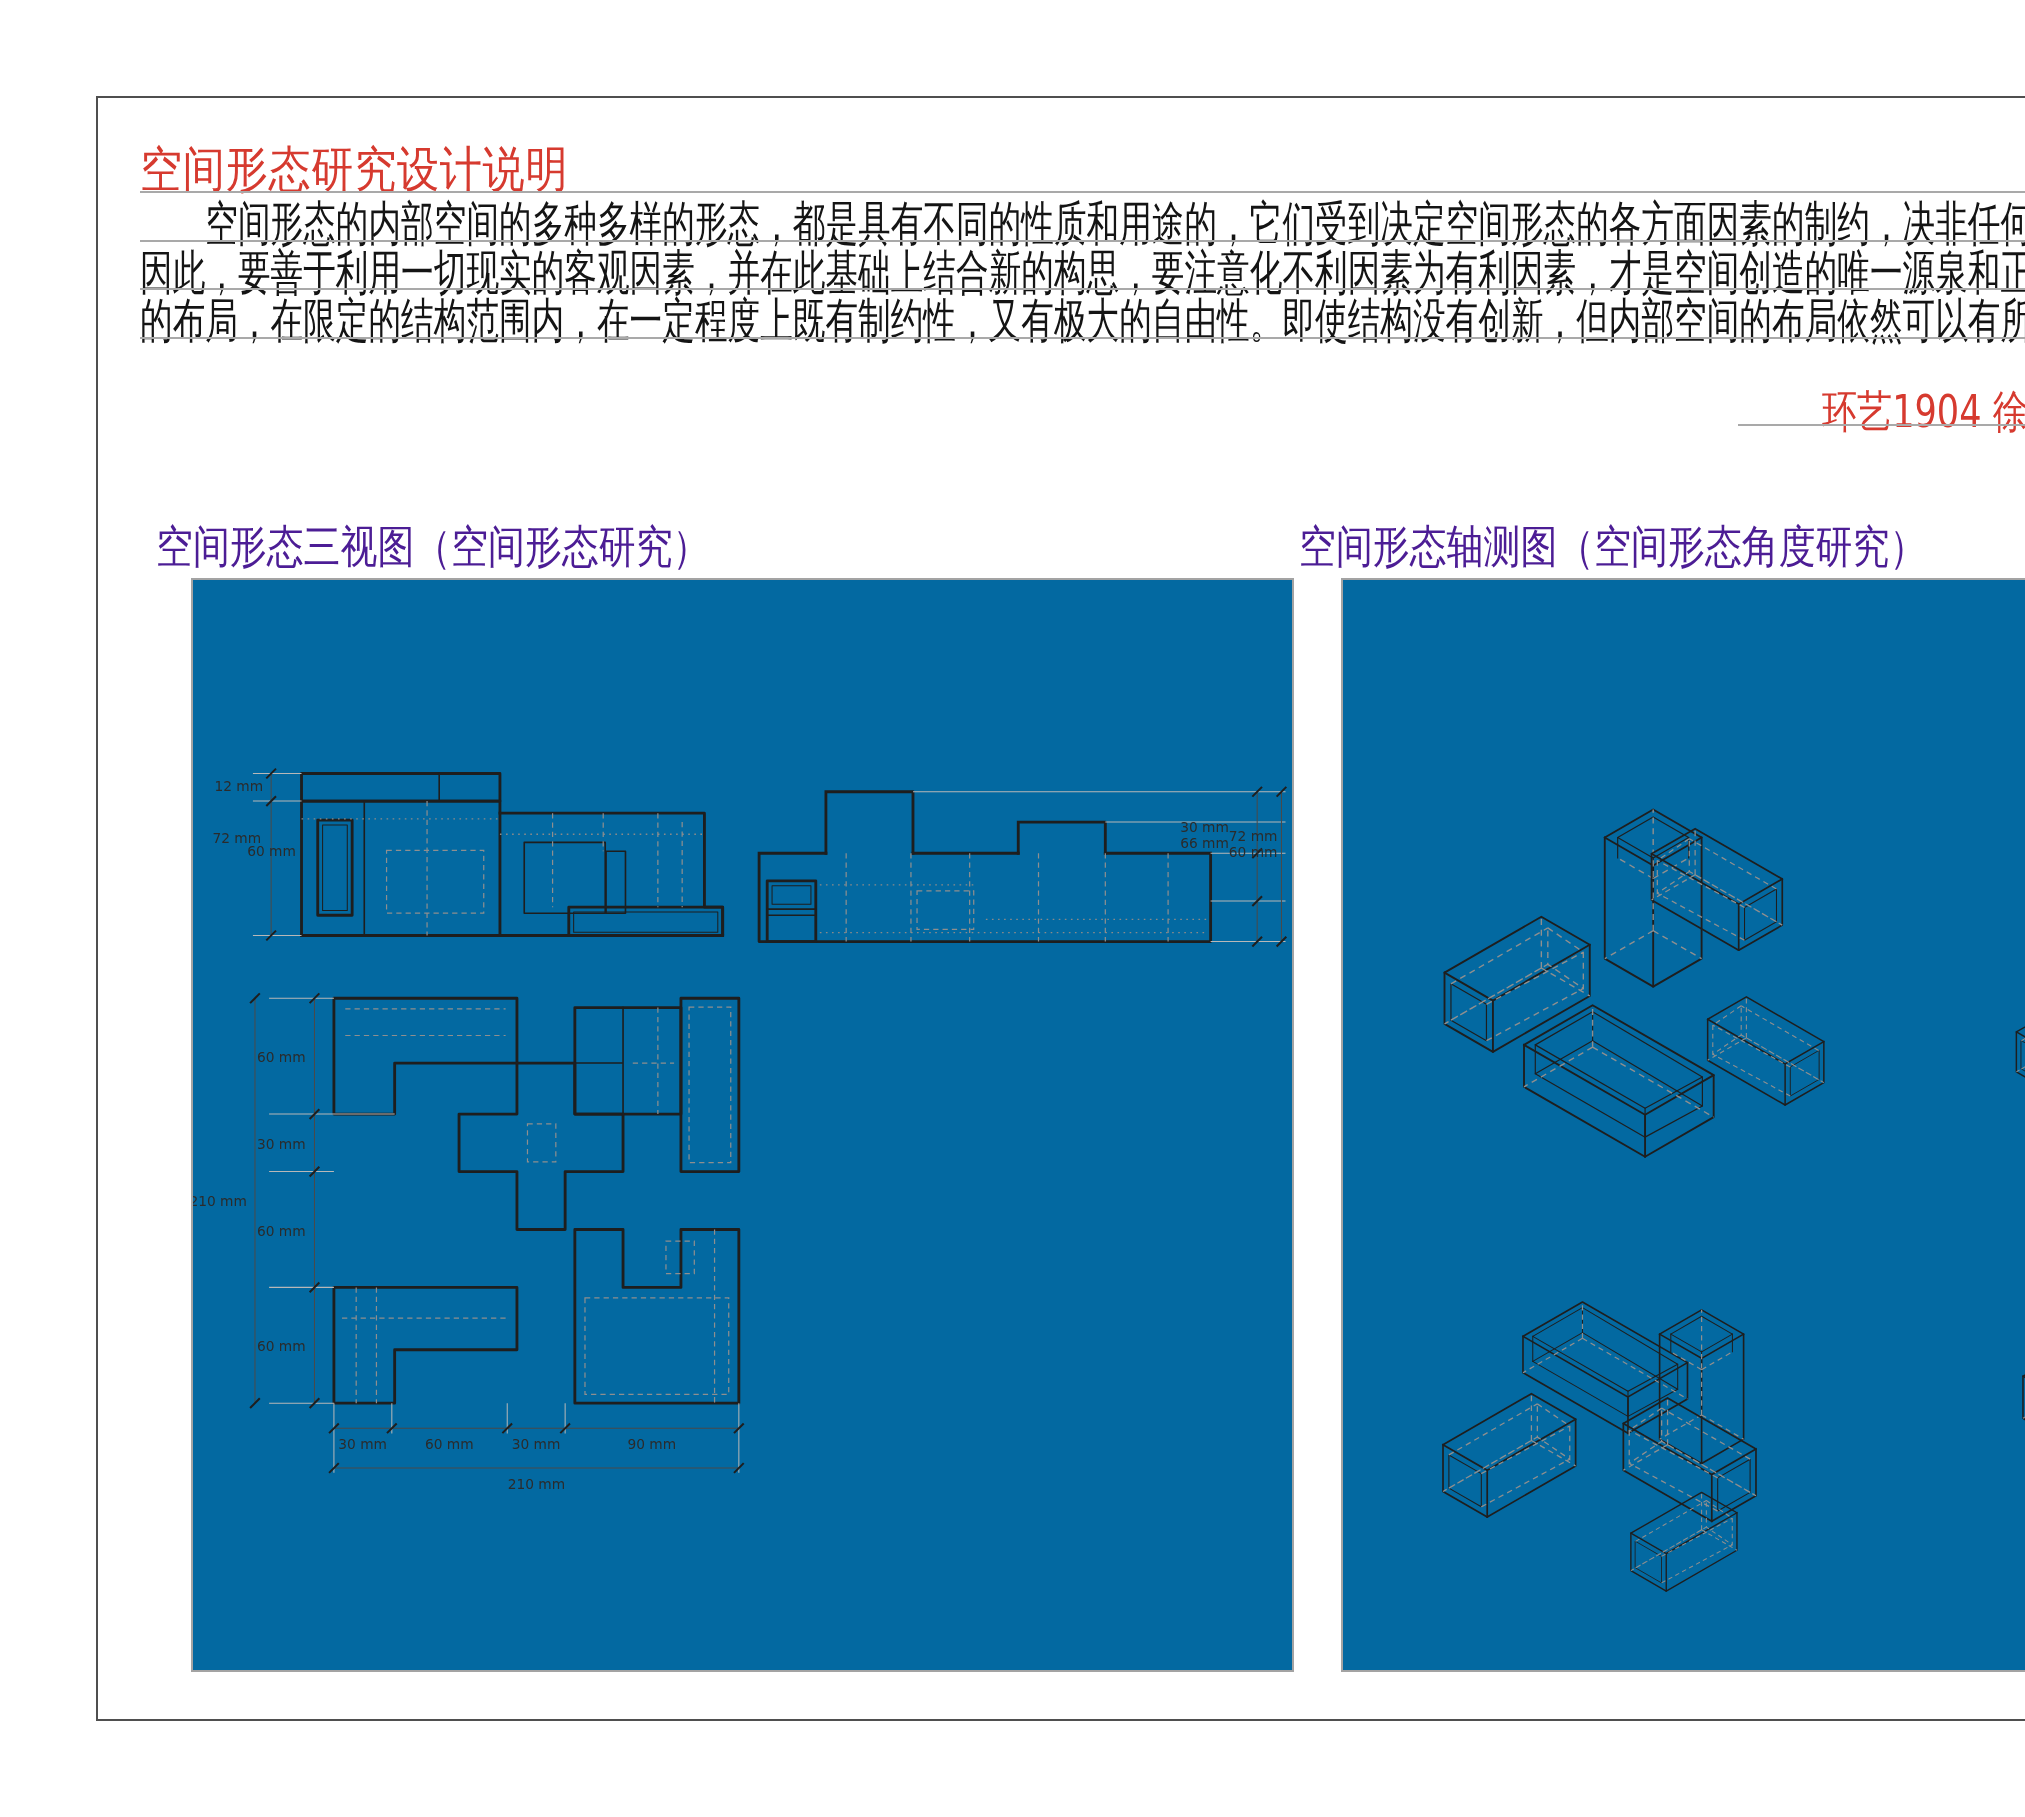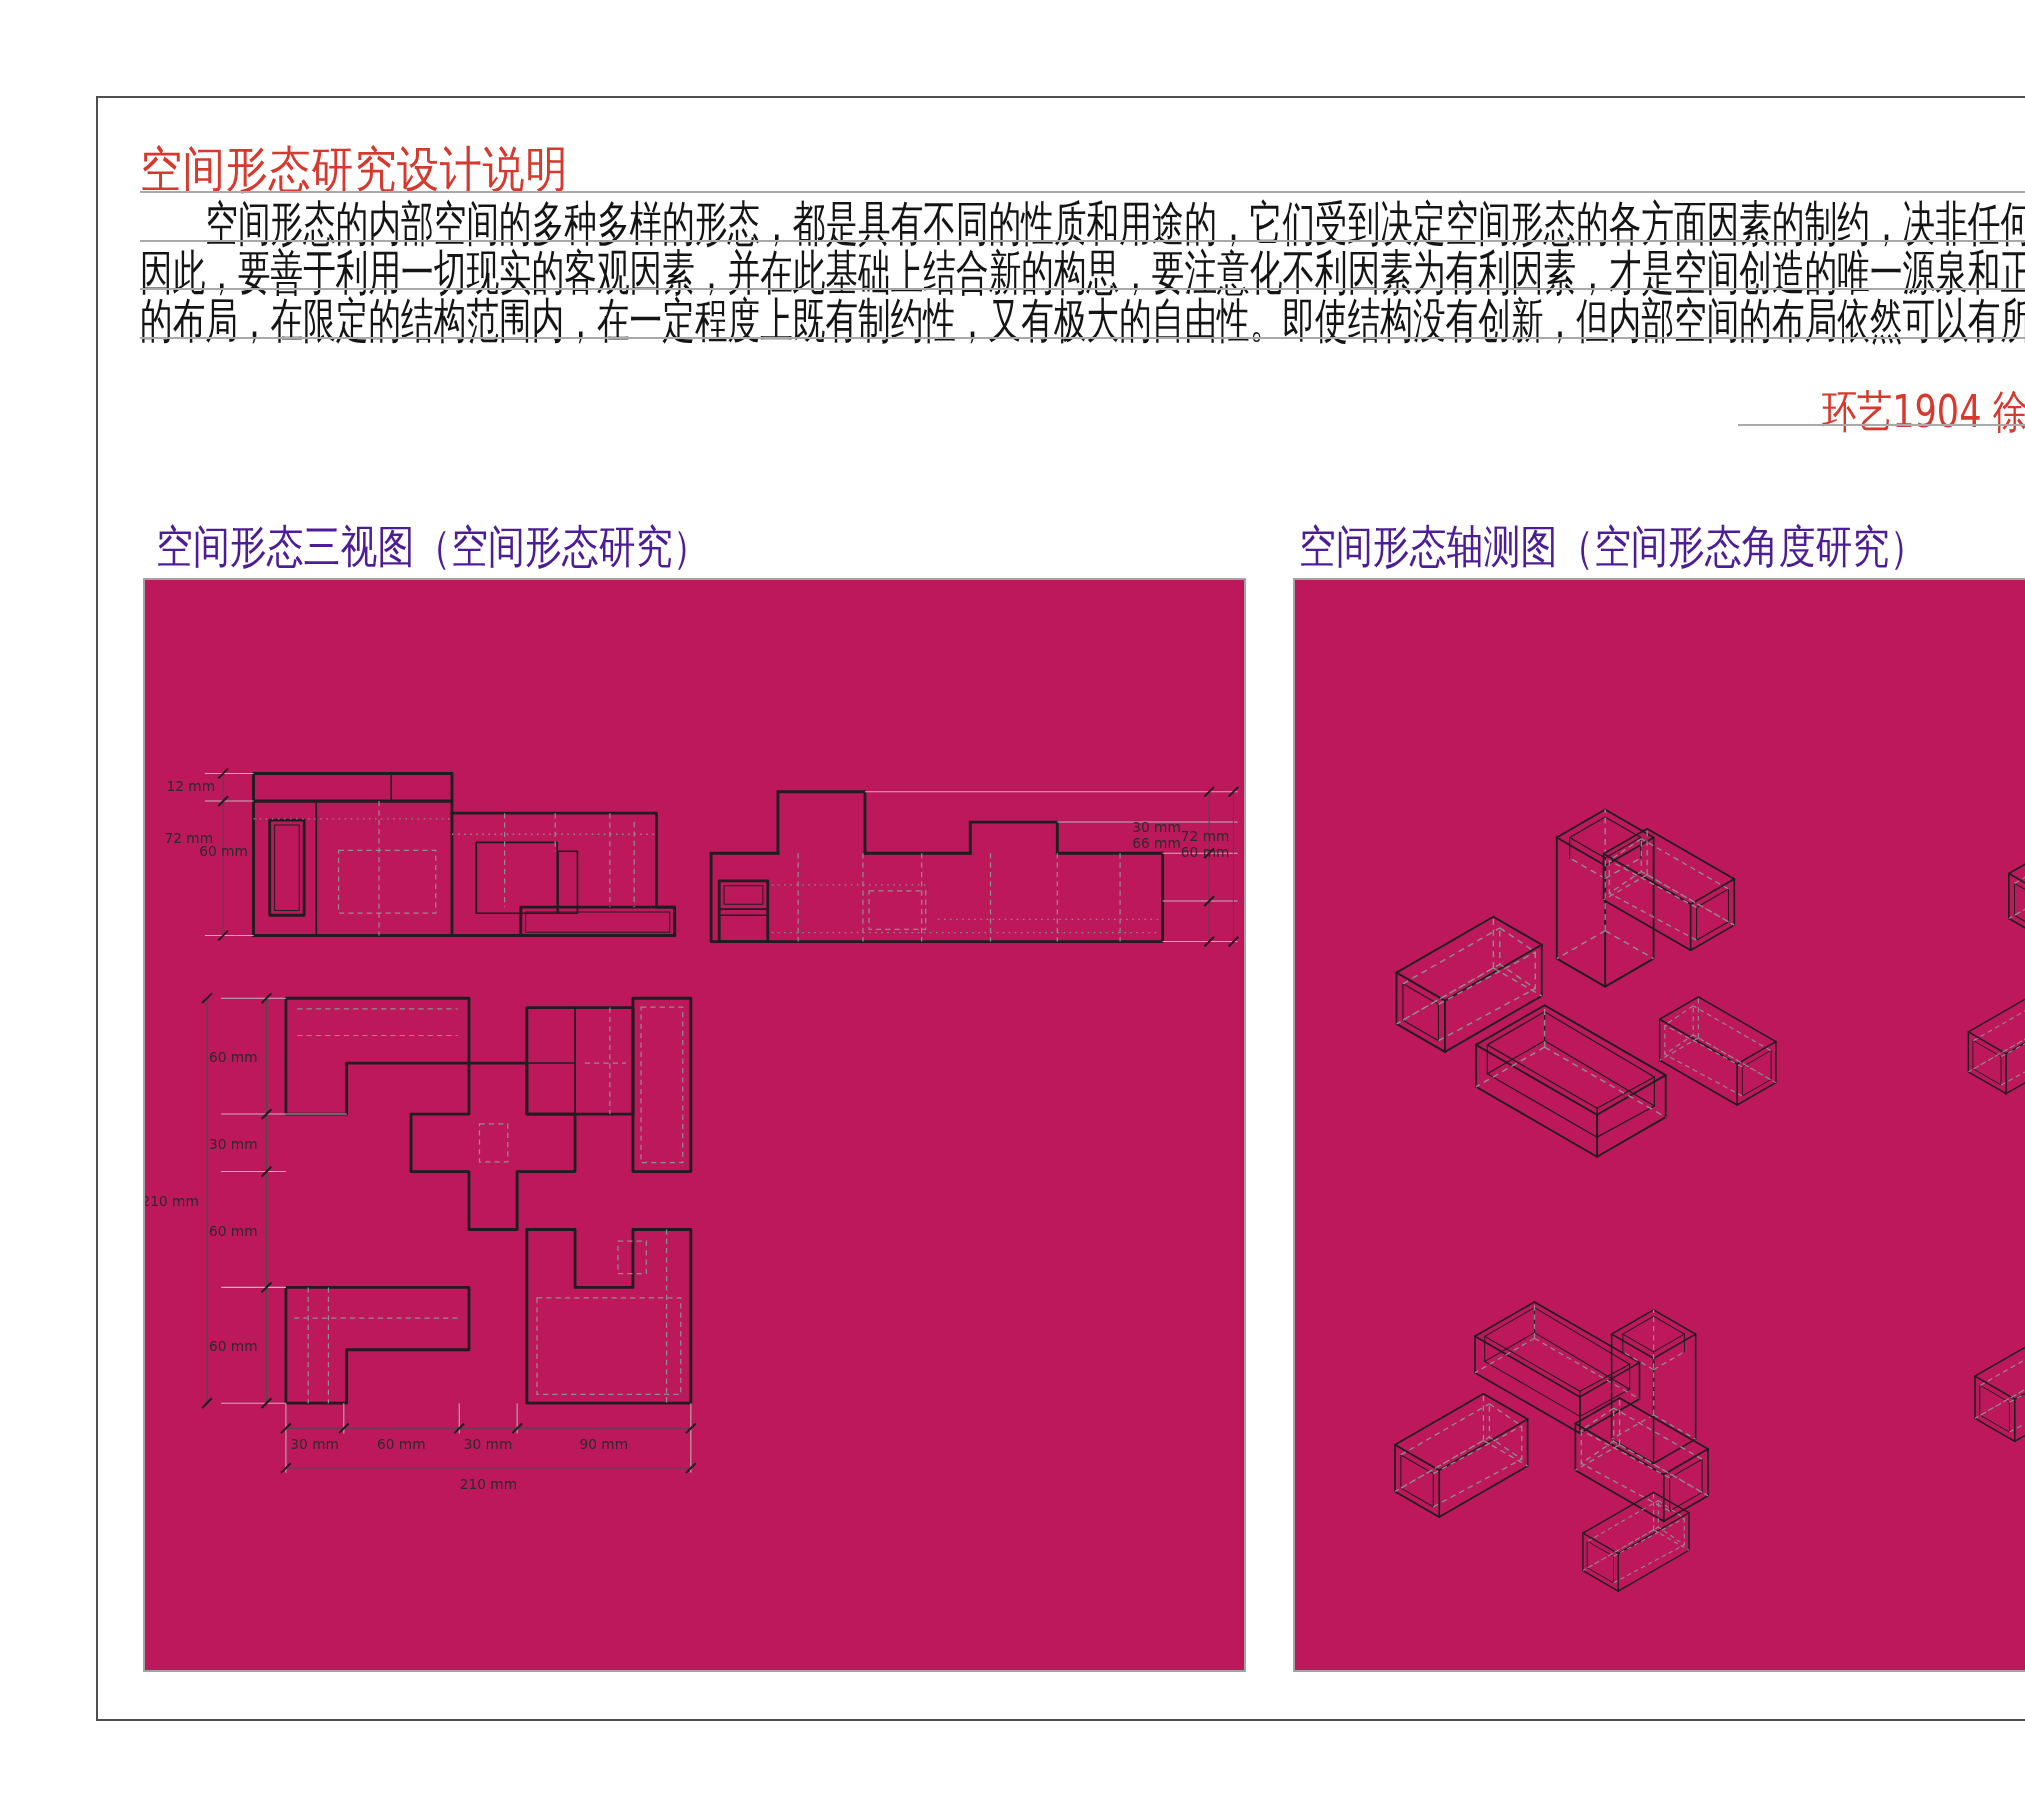--- a/index.html
+++ b/index.html
@@ -11,21 +11,21 @@
   
   #frame{left:96px;top:96px;width:2339px;height:1621px;border:2.8px solid #4f4f4f;}
   
   .rule{height:2px;background:#a9a9a9;}
   
   #title{left:140px;top:137px;font-size:49px;color:#d63a2f;letter-spacing:0.8px;}
   .paraline{left:140px;font-size:48px;color:#141414;}
   #byline{left:1822px;top:382px;font-size:45px;color:#d63a2f;}
   .sectiontitle{top:517px;font-size:45px;color:#4c1d95;}
   
-  .panel{border:2px solid #a3a3a3;background:#be185d;}
+  .panel{border:2px solid #a3a3a3;background:#0369a1;margin-left:48px;}
   #panel-left{left:143px;top:578px;width:1099px;height:1090px;}
   #panel-right{left:1293px;top:578px;width:1137px;height:1090px;}
   svg{display:block;}
   
   .ln{stroke:#1e1e1e;stroke-width:4;fill:none;stroke-linejoin:round;stroke-linecap:square;}
   .hv{stroke-width:7;}
   .thin{stroke-width:2.5;}
   .dash{stroke:#8f8f8f;stroke-width:3;fill:none;stroke-dasharray:13 10;}
   .dot{stroke:#8a8a8a;stroke-width:3.2;fill:none;stroke-dasharray:4 11;}
   .dim{stroke:#4a4a4a;stroke-width:2.5;fill:none;}

